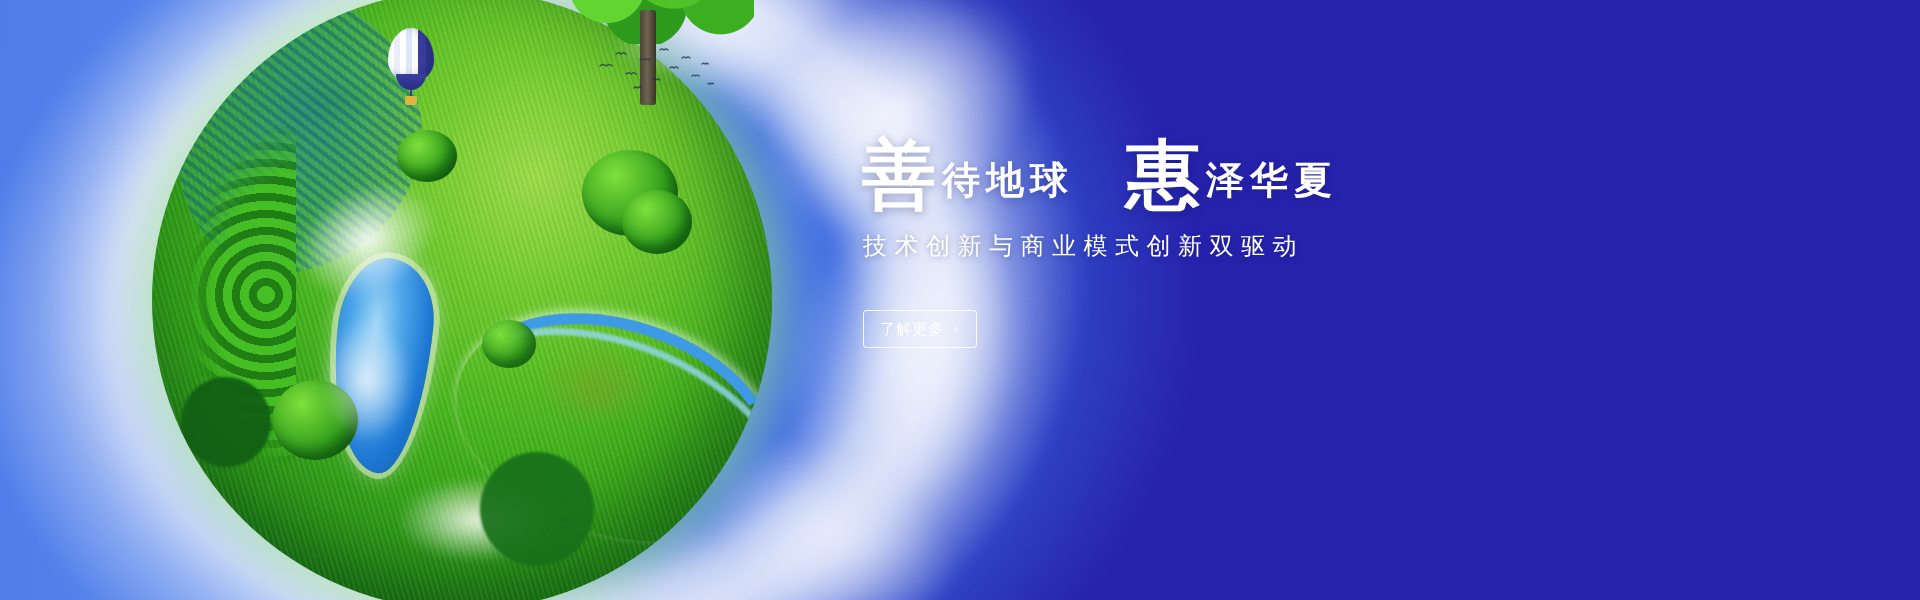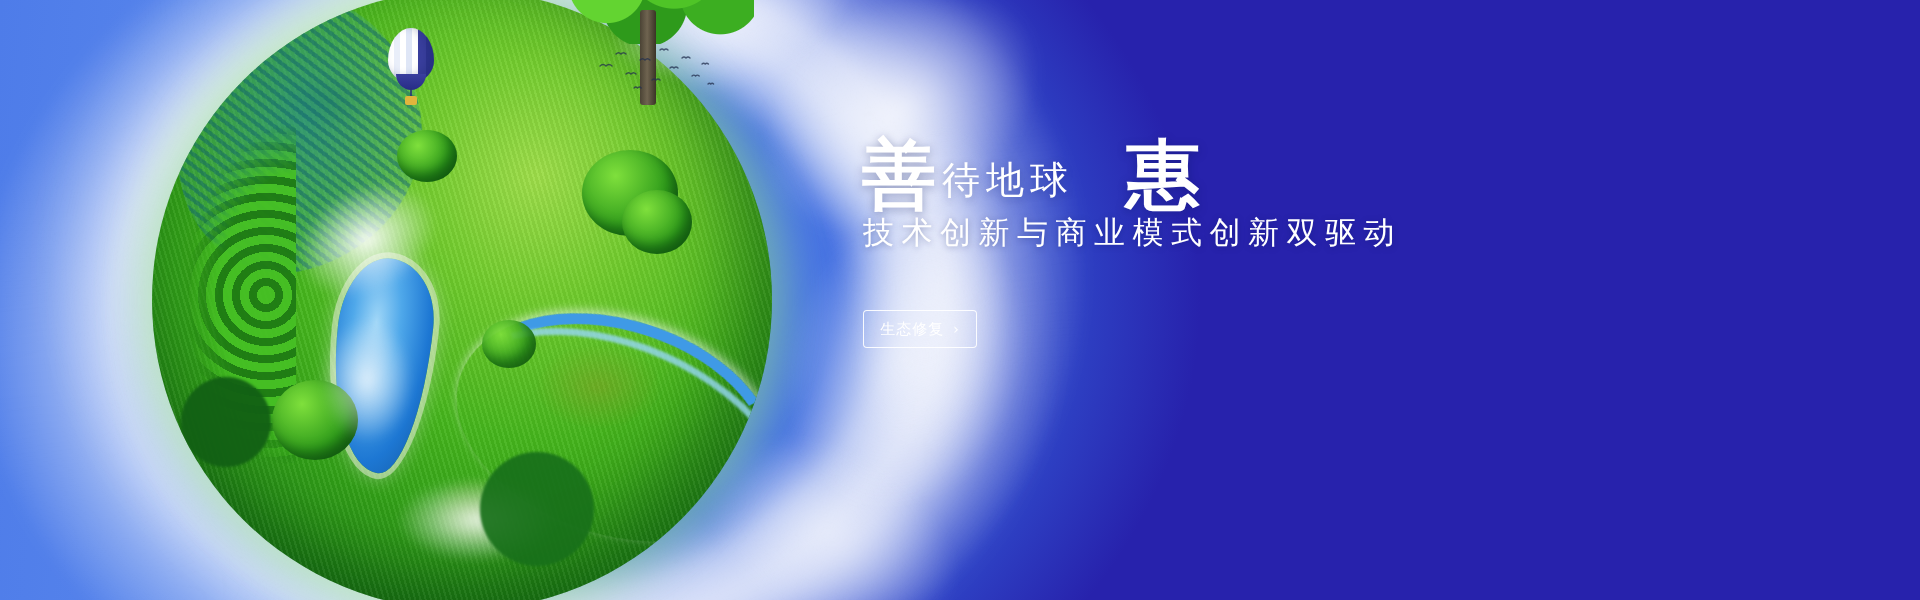--- a/index.html
+++ b/index.html
@@ -202,29 +202,29 @@
     position:absolute; left:862px; top:140px;
     display:flex; align-items:flex-end; color:#fff; white-space:nowrap;
   }
   .hl-big{
     font-family:"DejaVu Serif","Liberation Serif",serif;
     font-size:74px; line-height:.92; font-weight:700;
     letter-spacing:0; text-shadow:0 2px 10px rgba(10,20,90,.35);
   }
   .hl-small{
     font-family:"DejaVu Serif","Liberation Serif",serif;
-    font-size:38px; line-height:1; font-weight:400;
+    font-size:38px; line-height:1; font-weight:700;
     letter-spacing:6px; margin-left:6px; padding-bottom:9px;
     text-shadow:0 2px 8px rgba(10,20,90,.30);
   }
   .hl-gap{ width:52px; }
 
   .subtitle{
-    position:absolute; left:863px; top:212px;
-    color:#fff; font-size:31px; letter-spacing:7.5px;
+    position:absolute; left:863px; top:230px;
+    color:#fff; font-size:24px; letter-spacing:7.5px;
     font-family:"DejaVu Sans","Liberation Sans",sans-serif;
     text-shadow:0 1px 6px rgba(10,20,90,.35);
     white-space:nowrap;
   }
   .desc{
     position:absolute; left:863px; top:272px;
     color:#f2f4ff; font-size:17px; letter-spacing:.6px;
     font-family:"DejaVu Sans","Liberation Sans",sans-serif;
     text-shadow:0 1px 5px rgba(10,20,90,.35);
     white-space:nowrap;
@@ -313,24 +313,25 @@
     </g>
   </svg>
 
   <div class="content">
 
     <div class="headline">
       <span class="hl-big">善</span>
       <span class="hl-small">待地球</span>
       <span class="hl-gap"></span>
       <span class="hl-big">惠</span>
+      <span class="hl-small">泽华夏</span>
     </div>
 
     <div class="subtitle">技术创新与商业模式创新双驱动</div>
 
 
     <a class="cta" href="#">
-      <span>生态修复</span>
+      <span>了解更多</span>
       <span class="chev">›</span>
     </a>
 
   </div>
 </div>
 
 </body></html>

